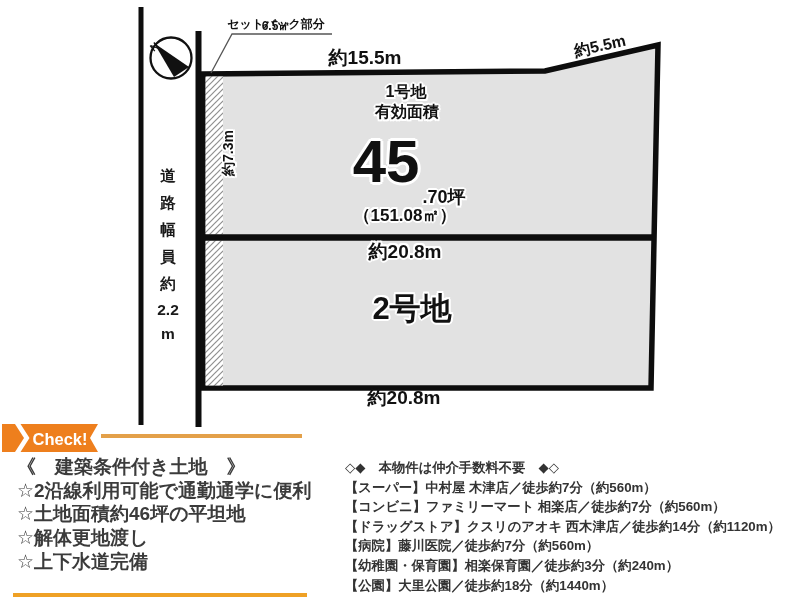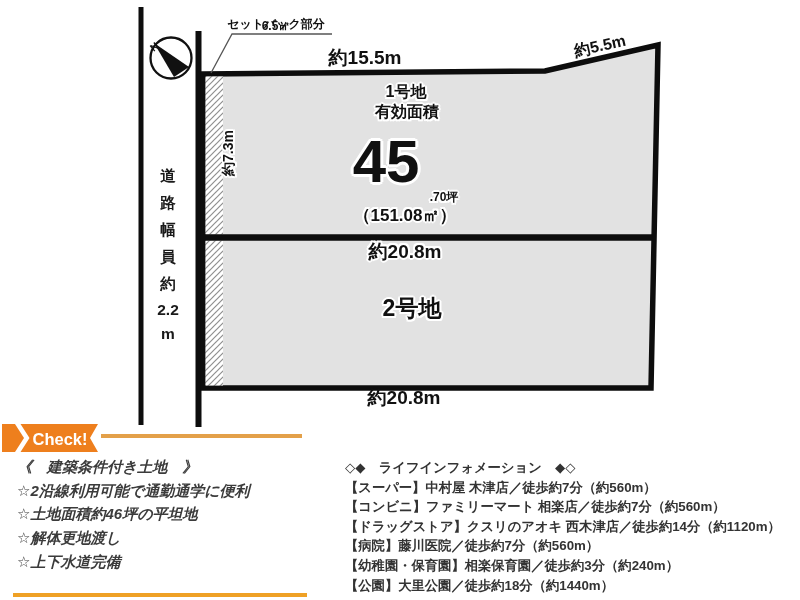--- a/index.html
+++ b/index.html
@@ -22,21 +22,21 @@
                  2px 2px 0 #fff,-2px 2px 0 #fff,2px -2px 0 #fff,-2px -2px 0 #fff;
   }
   .road-label {
     position:absolute; left:168px; top:166px; transform:translateX(-50%);
     display:flex; flex-direction:column; align-items:center; gap:6px;
     font-weight:bold; font-size:15.5px; color:#1a1a1a;
   }
   .rule { position:absolute; }
   .check-items {
     position:absolute; left:17px; top:455px; font-weight:bold;
-    font-size:15px; line-height:23.7px; color:#3b3b3b; white-space:nowrap;font-style:italic;
+    font-size:19px; line-height:23.7px; color:#3b3b3b; white-space:nowrap;
   }
   .life-info {
     position:absolute; left:345px; top:458px; font-weight:bold;
     font-size:13.3px; line-height:19.6px; color:#333; white-space:nowrap;
   }
 </style>
 </head>
 <body>
 
 <div class="stage">
@@ -75,24 +75,24 @@
 
   <div class="lbl" style="left:365px; top:58px; font-size:19px;">約15.5m</div>
   <div class="lbl" style="left:600px; top:46px; font-size:16px; transform:translate(-50%,-50%) rotate(-12.5deg);">約5.5m</div>
   <div class="lbl halo" style="left:229px; top:153px; font-size:14px; transform:translate(-50%,-50%) rotate(-90deg);">約7.3m</div>
   <div class="lbl halo" style="left:405px; top:252px; font-size:19px;">約20.8m</div>
   <div class="lbl" style="left:404px; top:398px; font-size:19px;">約20.8m</div>
 
   <div class="lbl halo" style="left:406px; top:92px; font-size:16px;">1号地</div>
   <div class="lbl halo" style="left:407px; top:112px; font-size:16px;">有効面積</div>
   <div class="lbl halo-big" style="left:386px; top:162px; font-size:60px;">45</div>
-  <div class="lbl halo" style="left:444px; top:198px; font-size:12px;">.70坪</div>
+  <div class="lbl halo" style="left:444px; top:198px; font-size:18px;">.70坪</div>
   <div class="lbl halo" style="left:405px; top:216px; font-size:17px;">（151.08㎡）</div>
 
-  <div class="lbl halo" style="left:412px; top:309px; font-size:23px;">2号地</div>
+  <div class="lbl halo" style="left:412px; top:309px; font-size:31px;">2号地</div>
 
   <div class="road-label">
     <span>道</span>
     <span>路</span>
     <span>幅</span>
     <span>員</span>
     <span>約</span>
     <span>2.2</span>
     <span>m</span>
   </div>
@@ -107,21 +107,21 @@
   <div class="check-items">
     <div>《　建築条件付き土地　》</div>
     <div>☆2沿線利用可能で通勤通学に便利</div>
     <div>☆土地面積約46坪の平坦地</div>
     <div>☆解体更地渡し</div>
     <div>☆上下水道完備</div>
   </div>
   <div class="rule" style="left:13px; top:592.5px; width:294px; height:4.5px; background:#efa125;"></div>
 
   <div class="life-info">
-    <div>◇◆　ライフインフォメーション　◆◇</div>
+    <div>◇◆　本物件は仲介手数料不要　◆◇</div>
     <div>【スーパー】中村屋 木津店／徒歩約7分（約560m）</div>
     <div>【コンビニ】ファミリーマート 相楽店／徒歩約7分（約560m）</div>
     <div>【ドラッグストア】クスリのアオキ 西木津店／徒歩約14分（約1120m）</div>
     <div>【病院】藤川医院／徒歩約7分（約560m）</div>
     <div>【幼稚園・保育園】相楽保育園／徒歩約3分（約240m）</div>
     <div>【公園】大里公園／徒歩約18分（約1440m）</div>
   </div>
 
 </div>
 

